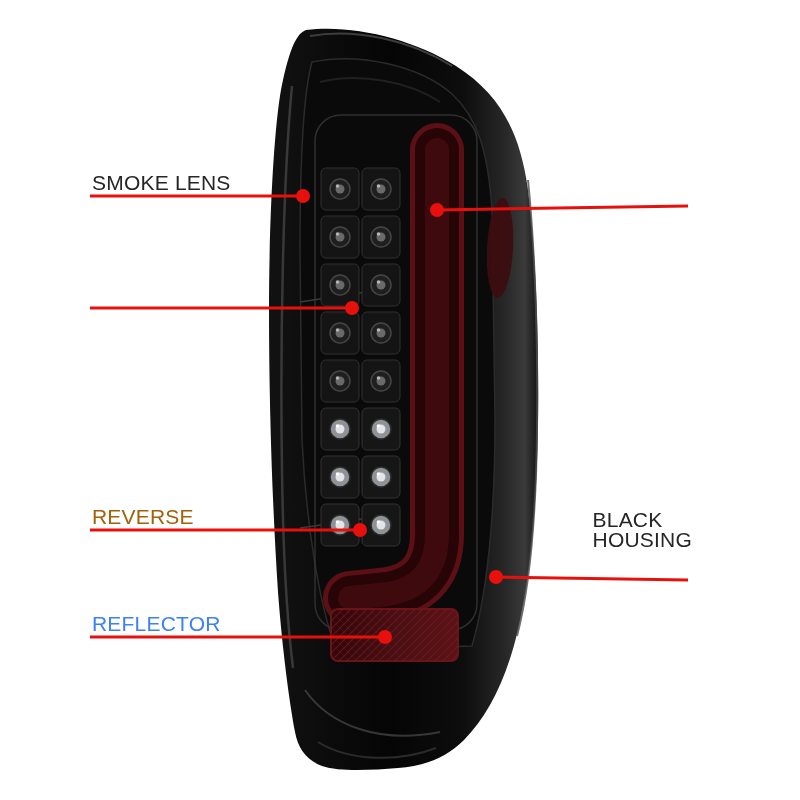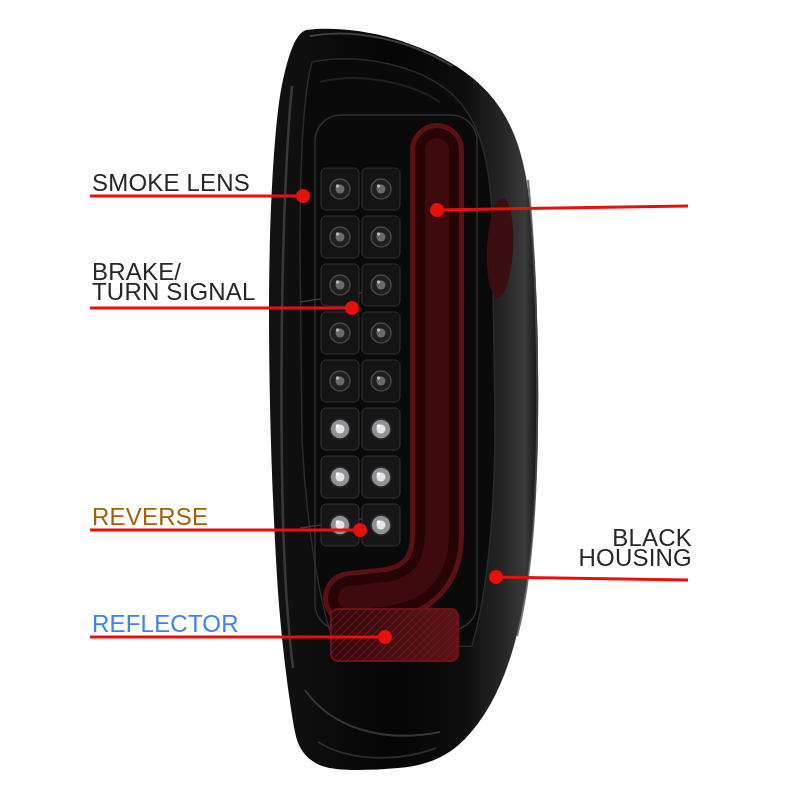--- a/index.html
+++ b/index.html
@@ -12,21 +12,21 @@
     width: 800px;
     height: 800px;
     background: #ffffff;
     overflow: hidden;
   }
   .stage svg { position: absolute; left: 0; top: 0; }
   #callout-labels { position: absolute; left: 0; top: 0; width: 800px; height: 800px; pointer-events: none; }
   .callout-label {
     position: absolute;
     font-family: "Liberation Sans", sans-serif;
-    font-size: 24px;
+    font-size: 21px;
     line-height: 20px;
     font-weight: 400;
     color: #262626;
     letter-spacing: 0.2px;
     white-space: pre-line;
   }
 </style>
 </head>
 <body>
 
@@ -147,21 +147,19 @@
         <circle cx="360" cy="530" r="7" fill="#e8100c"></circle>
         <line x1="688" y1="580" x2="496" y2="577" stroke="#e8100c" stroke-width="3"></line>
         <circle cx="496" cy="577" r="7" fill="#e8100c"></circle>
         <line x1="90" y1="637" x2="385" y2="637" stroke="#e8100c" stroke-width="3"></line>
         <circle cx="385" cy="637" r="7" fill="#e8100c"></circle>
       </g>
   </svg>
 
   <div id="callout-labels">
       <div class="callout-label" style="top: 173px; color: rgb(38, 38, 38); left: 92px;">SMOKE LENS</div>
-      <div class="callout-label" style="top: 262px; color: rgb(38, 38, 38); left: 92px;">BRAKE/
-TURN SIGNAL</div>
       <div class="callout-label" style="top: 507px; color: #a16207; left: 92px;">REVERSE</div>
-      <div class="callout-label" style="top: 528px; color: rgb(38, 38, 38); right: 108px; text-align: right;">BLACK
+      <div class="callout-label" style="top: 510px; color: rgb(38, 38, 38); right: 108px; ">BLACK
 HOUSING</div>
       <div class="callout-label" style="top: 614px; color: #3b82f6; left: 92px;">REFLECTOR</div>
     </div>
 
 </div>
 
 </body></html>

